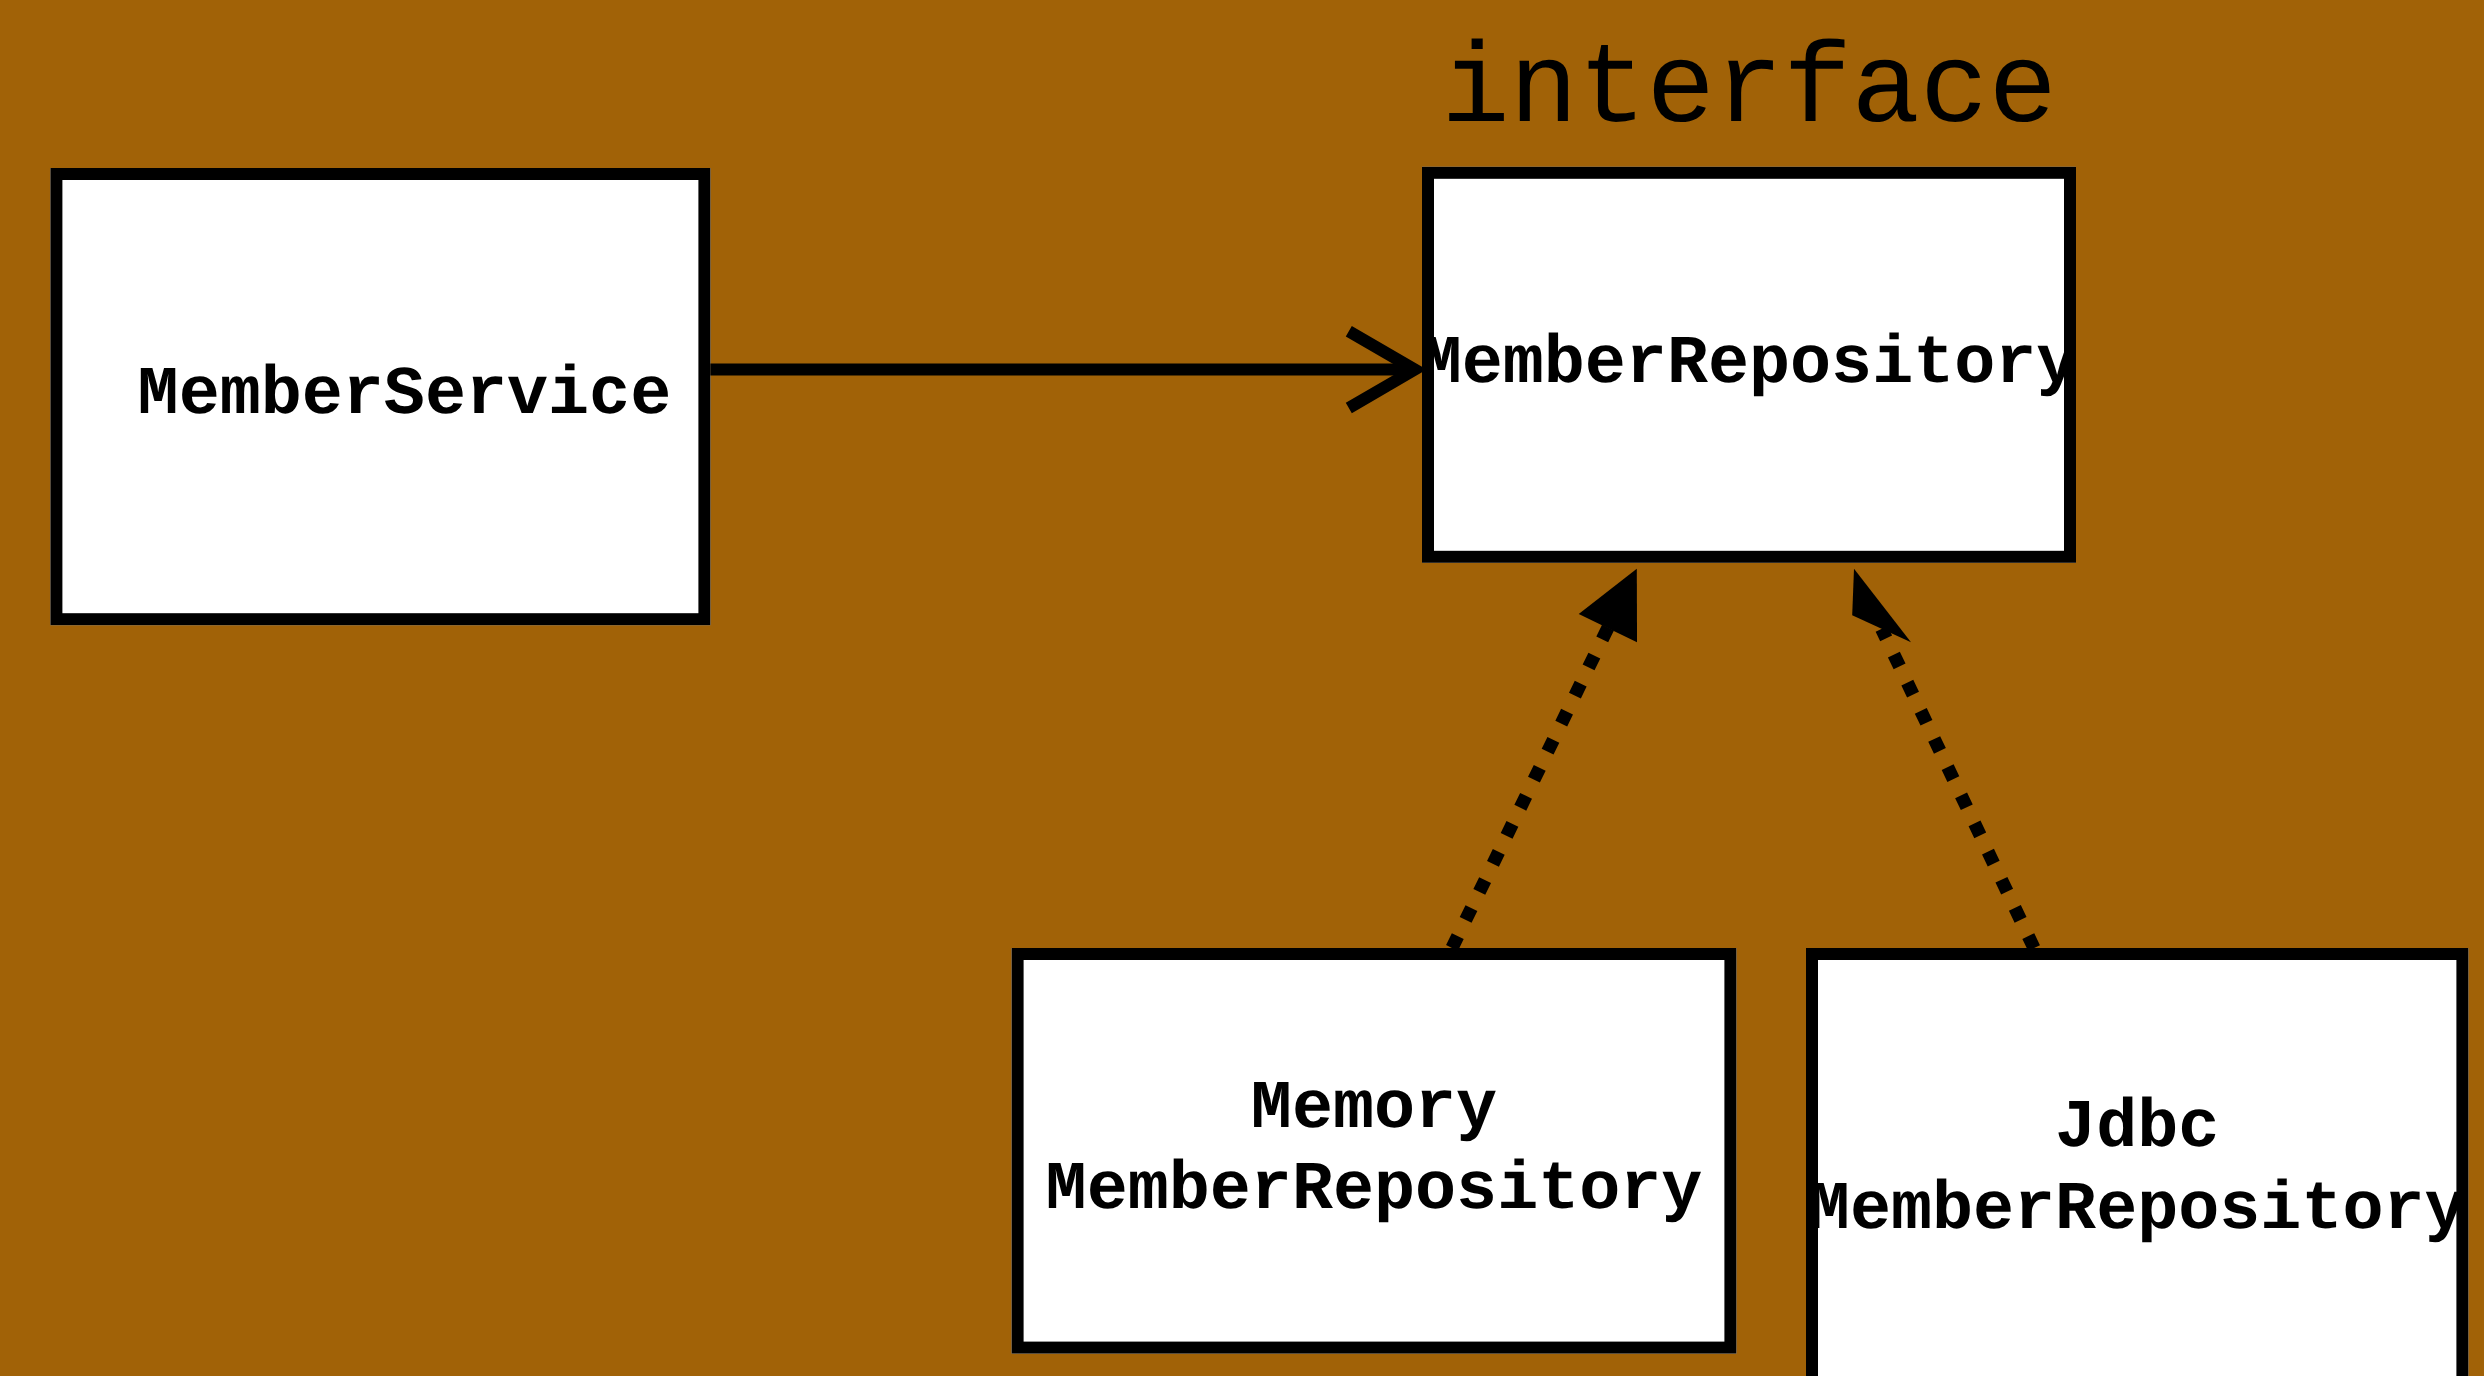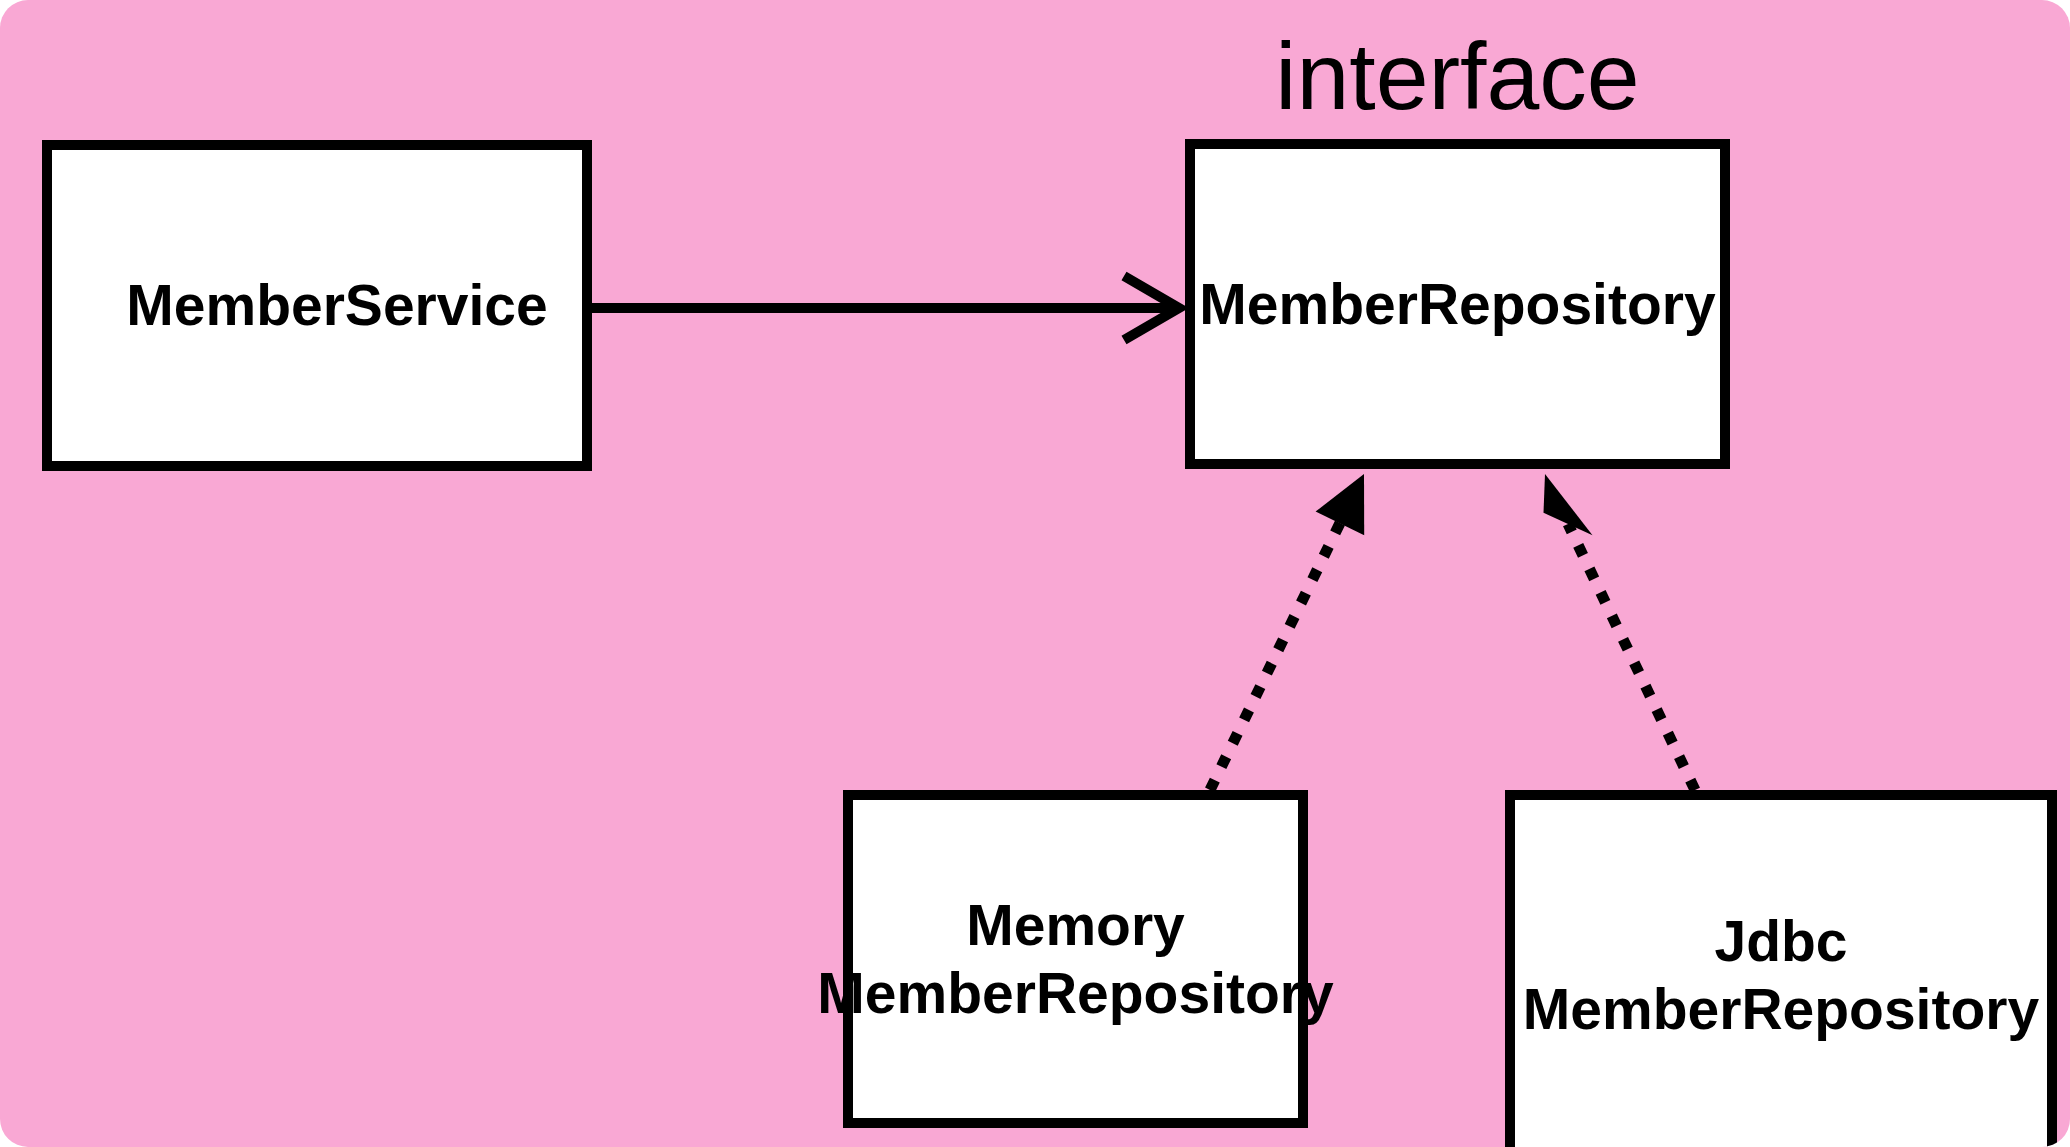--- a/index.html
+++ b/index.html
@@ -4,25 +4,24 @@
 <style>
   html, body {
     margin: 0;
     padding: 0;
     background: #ffffff;
   }
   .canvas {
     position: relative;
     width: 2070px;
     height: 1147px;
-    background: #f9a8d4;
-    font-family: Liberation Sans, sans-serif;
+    background: #a16207;
+    font-family: Liberation Mono, monospace;
     color: #000000;
     overflow: hidden;
-    border-radius: 28px;
   }
   .arrows-layer {
     position: absolute;
     left: 0;
     top: 0;
     width: 2070px;
     height: 1147px;
     z-index: 2;
   }
   .node {
@@ -36,23 +35,23 @@
     text-align: center;
     z-index: 1;
   }
   .node-label {
     font-weight: bold;
     font-size: 57px;
     line-height: 1.2;
     letter-spacing: 0px;
     white-space: nowrap;
   }
-  .node-member-service   { left: 42px;   top: 140px; width: 550px; height: 331px; padding-left: 40px; }
+  .node-member-service   { left: 42px;   top: 140px; width: 550px; height: 381px; padding-left: 40px; }
   .node-member-repository{ left: 1185px; top: 139px; width: 545px; height: 330px; }
-  .node-memory           { left: 843px;  top: 790px; width: 465px; height: 338px; }
+  .node-memory           { left: 843px;  top: 790px; width: 604px; height: 338px; }
   .node-jdbc             { left: 1505px; top: 790px; width: 552px; height: 370px; }
   .interface-label {
     position: absolute;
     left: 1185px;
     top: 22px;
     width: 545px;
     text-align: center;
     font-size: 95px;
     font-weight: normal;
     line-height: 1.15;

